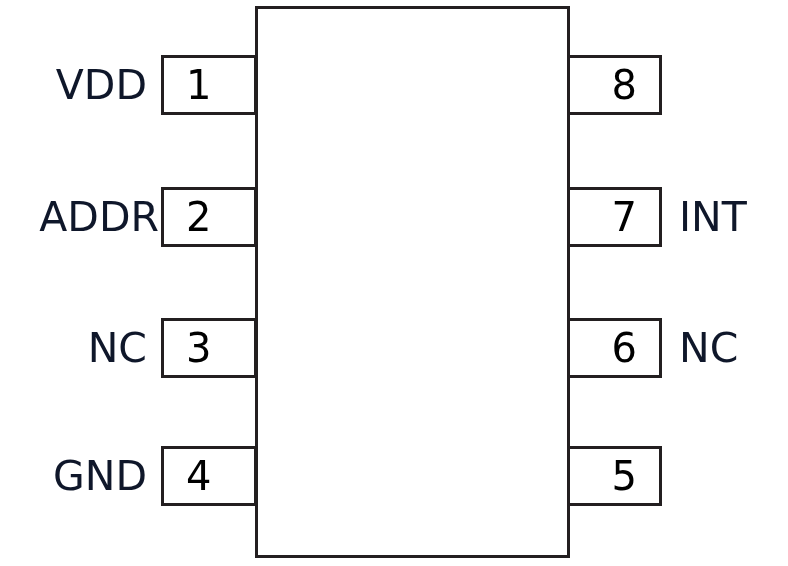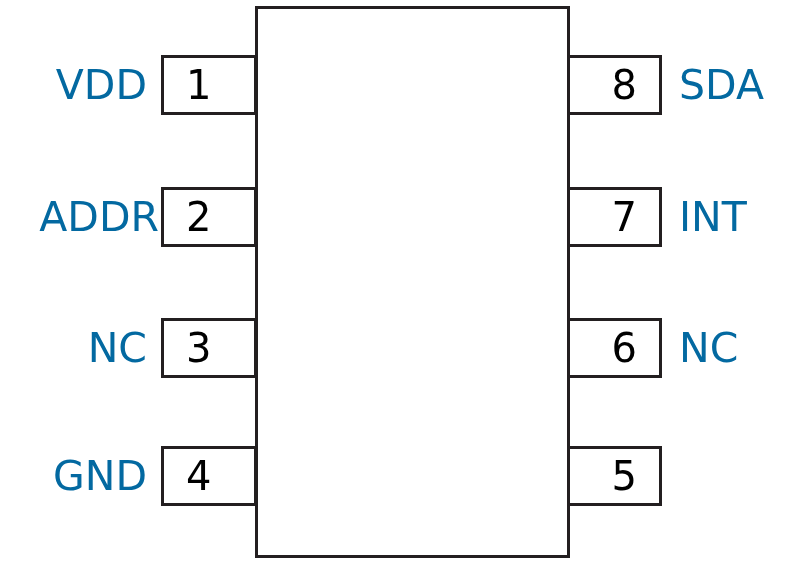--- a/index.html
+++ b/index.html
@@ -71,21 +71,21 @@
   }
 
   
   .pin-label {
     position: absolute;
     top: 0;
     height: 60px;
     display: flex;
     align-items: center;
     font-size: 41px;
-    color: #0369a1;
+    color: #0f172a;
     white-space: nowrap;
     line-height: 1;
   }
   .pin-label.left {
     right: 641px;           
     justify-content: flex-end;
   }
   .pin-label.right {
     left: 679px;
     justify-content: flex-start;
@@ -99,21 +99,20 @@
   <div class="ic-body"></div>
 
   <div class="pin-row" style="top:55px;">
     <div class="pin-label left">VDD</div>
     <div class="pin-pad left">
       <span class="pin-number">1</span>
     </div>
     <div class="pin-pad right">
       <span class="pin-number">8</span>
     </div>
-    <div class="pin-label right">SDA</div>
   </div>
 
   <div class="pin-row" style="top:187px;padding-left:12px;">
     <div class="pin-label left">ADDR</div>
     <div class="pin-pad left">
       <span class="pin-number">2</span>
     </div>
     <div class="pin-pad right">
       <span class="pin-number">7</span>
     </div>

